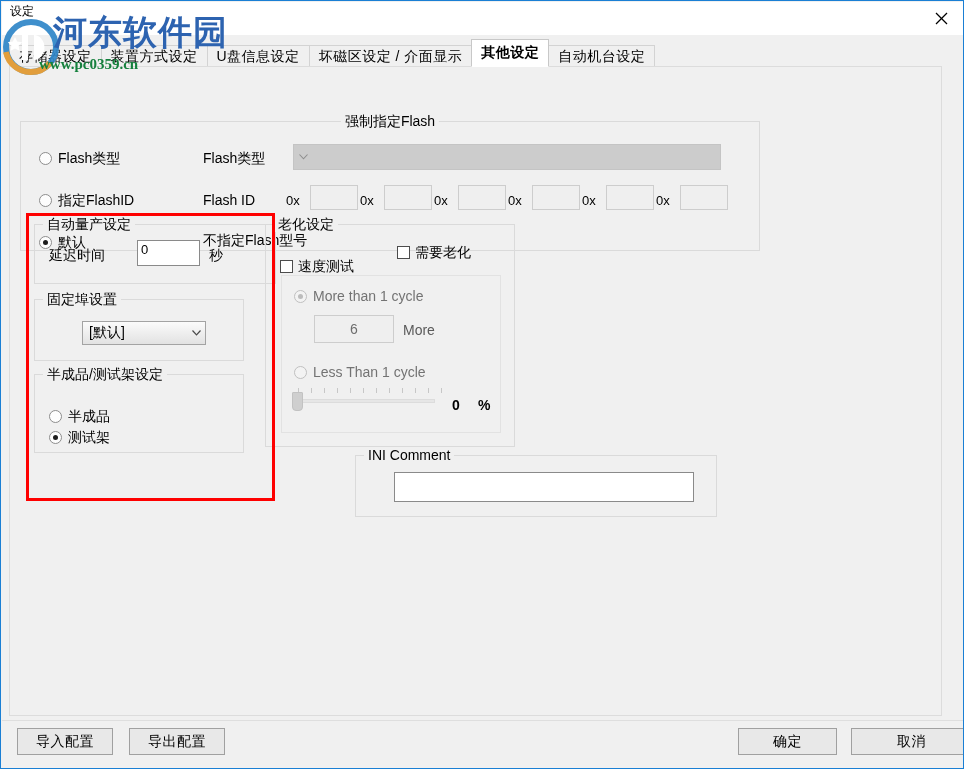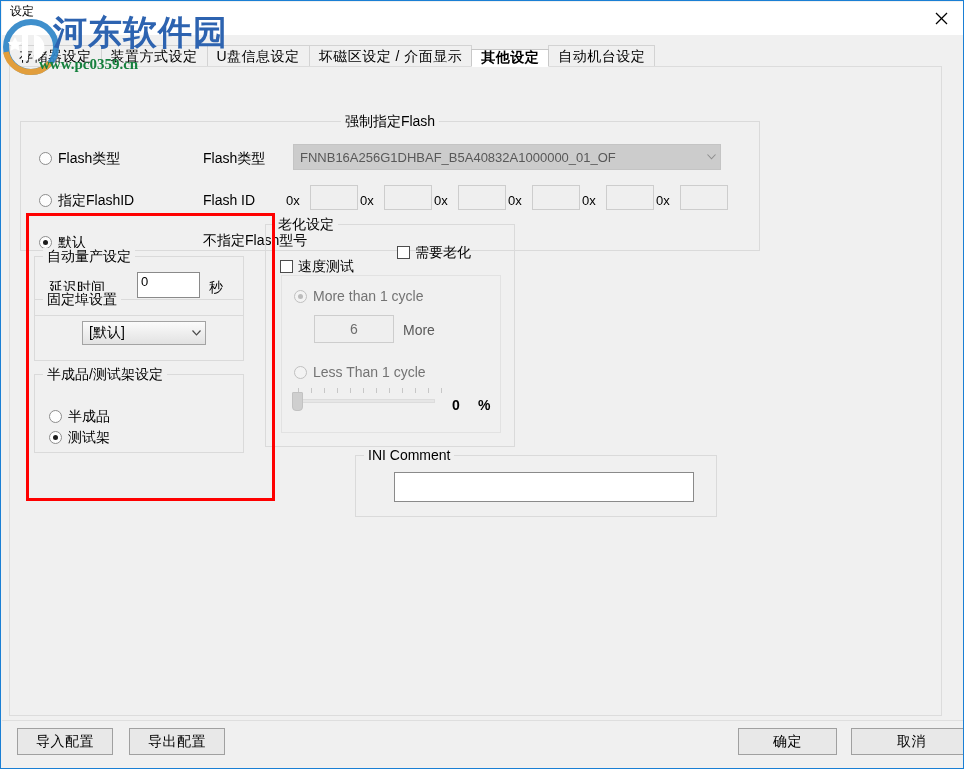--- a/index.html
+++ b/index.html
@@ -65,21 +65,21 @@
     background: #f0f0f0;
     border: 1px solid #d3d3d3;
     border-bottom: none;
     margin-right: -1px;
     letter-spacing: .5px;
     white-space: nowrap;
     cursor: default;
   }
   .tab.active {
     background: #ffffff;
-    height: 18px;
+    height: 28px;
     border: 1px solid #c8c8c8;
     border-bottom: 1px solid #ffffff;
     font-weight: bold;
     z-index: 4;
     position: relative;
     text-align: center;
   }
 
   
   .page {
@@ -348,21 +348,20 @@
         <span class="dot"></span>
         <span class="txt">指定FlashID</span>
       </div>
       <div class="radio" style="left:18px; top:112px;">
         <span class="dot on"></span>
         <span class="txt">默认</span>
       </div>
 
       <div class="lbl" style="left:182px; top:28px;">Flash类型</div>
       <div class="combo gray" style="left:272px; top:22px; width:428px; height:26px;">
-        <span class="cval" style="font-size:13px;">FNNB16A256G1DHBAF_B5A40832A1000000_01_OF</span>
         <span class="carrow">
           <svg width="9" height="6" viewBox="0 0 9 6">
               <path d="M0.5 0.5 L4.5 4.8 L8.5 0.5" fill="none" stroke="#8e8e8e" stroke-width="1.1"></path>
             </svg>
         </span>
       </div>
 
       <div class="lbl" style="left:182px; top:70px;">Flash ID</div>
 
       <div class="lbl" style="left:265px; top:71px; font-size:13px;">0x</div>
@@ -379,21 +378,21 @@
 
       <div class="lbl" style="left:561px; top:71px; font-size:13px;">0x</div>
       <div class="input dis" style="left:585px; top:63px; width:48px; height:25px;"></div>
 
       <div class="lbl" style="left:635px; top:71px; font-size:13px;">0x</div>
       <div class="input dis" style="left:659px; top:63px; width:48px; height:25px;"></div>
 
       <div class="lbl" style="left:182px; top:110px;">不指定Flash型号</div>
     </div>
 
-    <div class="group" style="left:24px; top:157px; width:210px; height:60px;margin-top:32px;">
+    <div class="group" style="left:24px; top:157px; width:242px; height:60px;">
       <div class="legend left">自动量产设定</div>
       <div class="lbl" style="left:14px; top:22px;">延迟时间</div>
       <div class="input" style="left:102px; top:15px; width:63px; height:26px;">0</div>
       <div class="lbl" style="left:174px; top:22px;">秒</div>
     </div>
 
     <div class="group" style="left:24px; top:232px; width:210px; height:62px;">
       <div class="legend left">固定埠设置</div>
       <div class="combo normal" style="left:47px; top:21px; width:124px; height:24px;">
         <span class="cval">[默认]</span>

